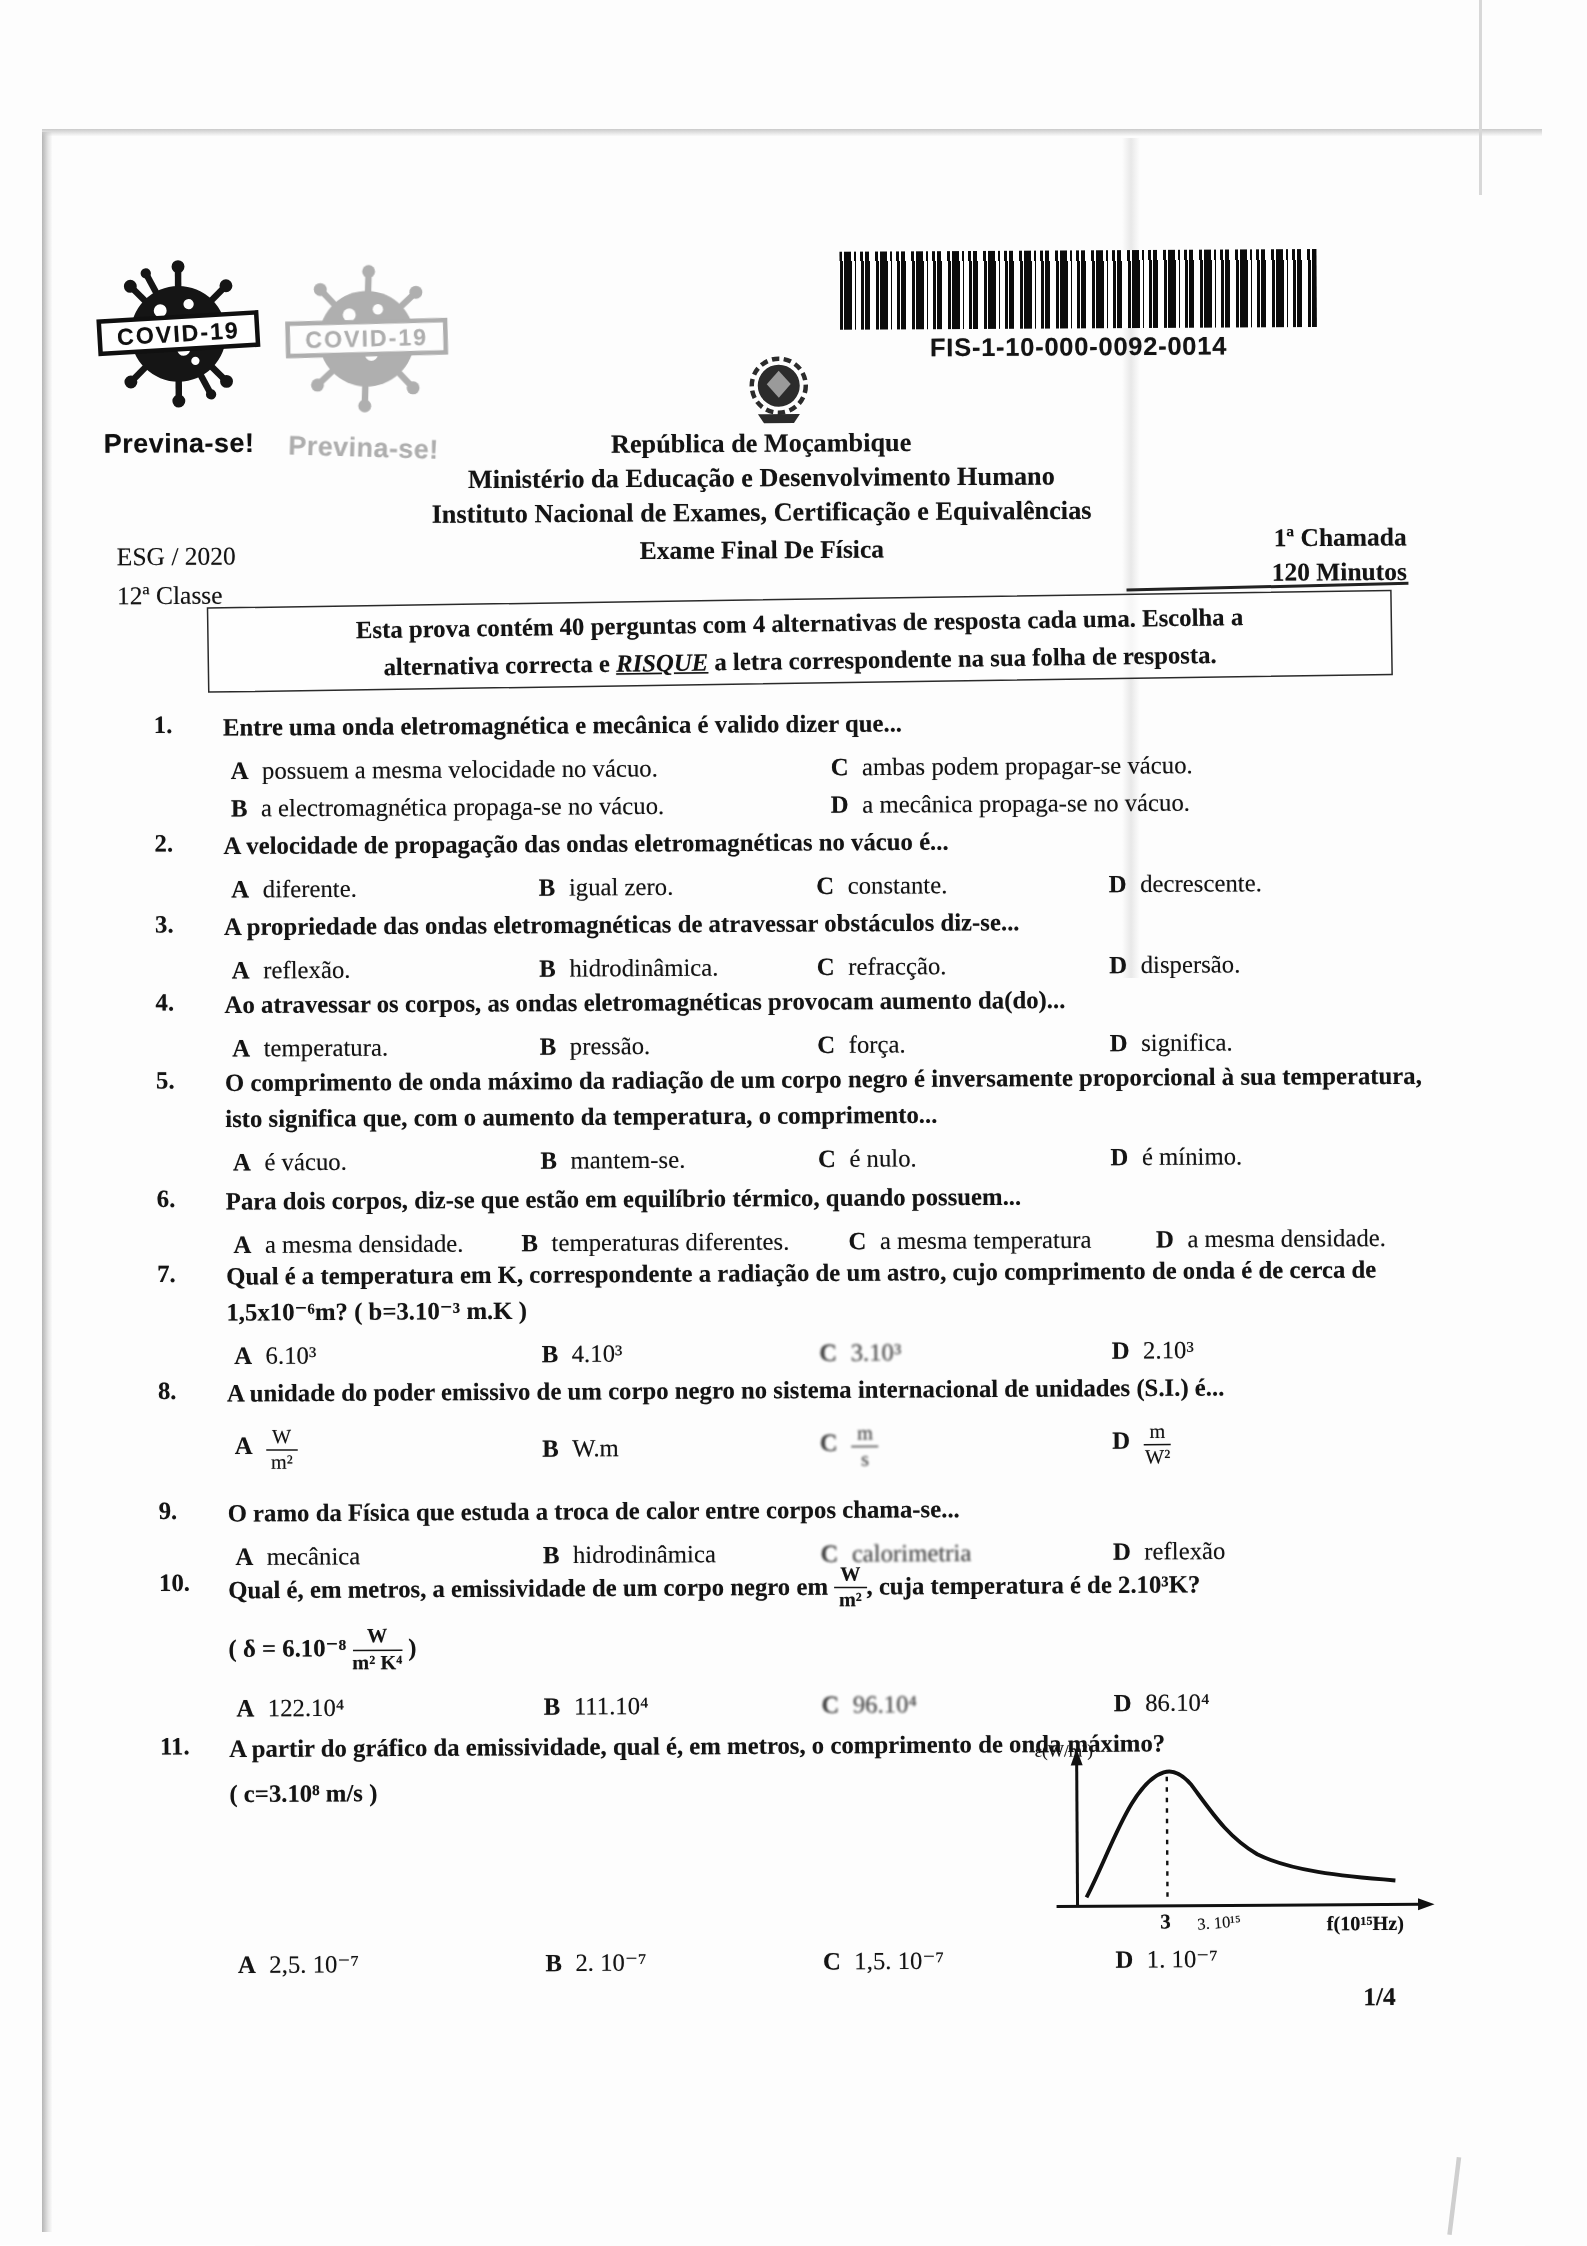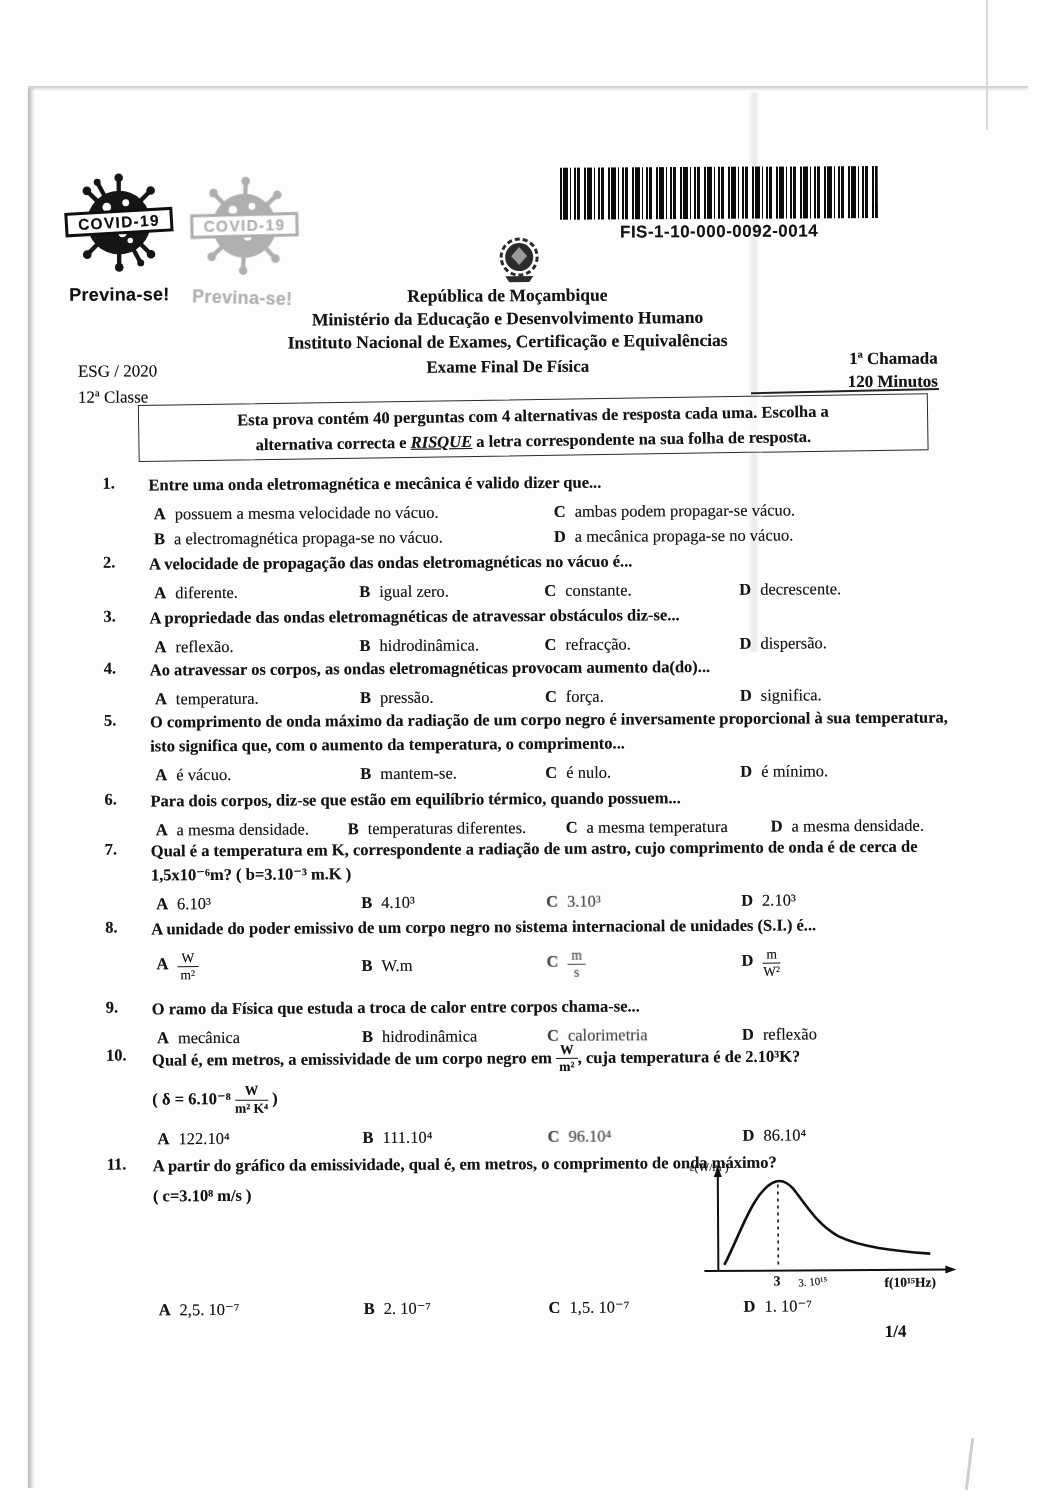--- a/index.html
+++ b/index.html
@@ -57,21 +57,21 @@
   .frac .num{display:block;border-bottom:1.4px solid #141414;padding:0 4px 1px;}
   .frac .den{display:block;padding-top:1px;}
   .opt .frac{font-weight:normal;vertical-align:-10px;}
   .smudge{filter:blur(.7px);opacity:.8;}
   .formula{margin:8px 0 0 50px;font-weight:bold;}
   .q11-opts{position:absolute;top:146px;left:55px;width:810px;display:grid;
             grid-template-columns:205px 185px 195px auto;}
   .graph{position:absolute;left:585px;top:8px;}
   .graph text{font-family:"Liberation Serif","DejaVu Serif",serif;fill:#111;}
   .graph line,.graph path{stroke:#111;}
-  .page-num{position:absolute;left:881px;top:1324px;font-weight:bold;font-size:17px;}
+  .page-num{position:absolute;left:905px;top:1324px;font-weight:bold;font-size:17px;}
 </style>
 </head>
 <body>
 
 <div class="page">
 
   <div class="shadow-left"></div>
   <div class="shadow-top"></div>
   <div class="crease-center"></div>
   <div class="edge-right"></div>

